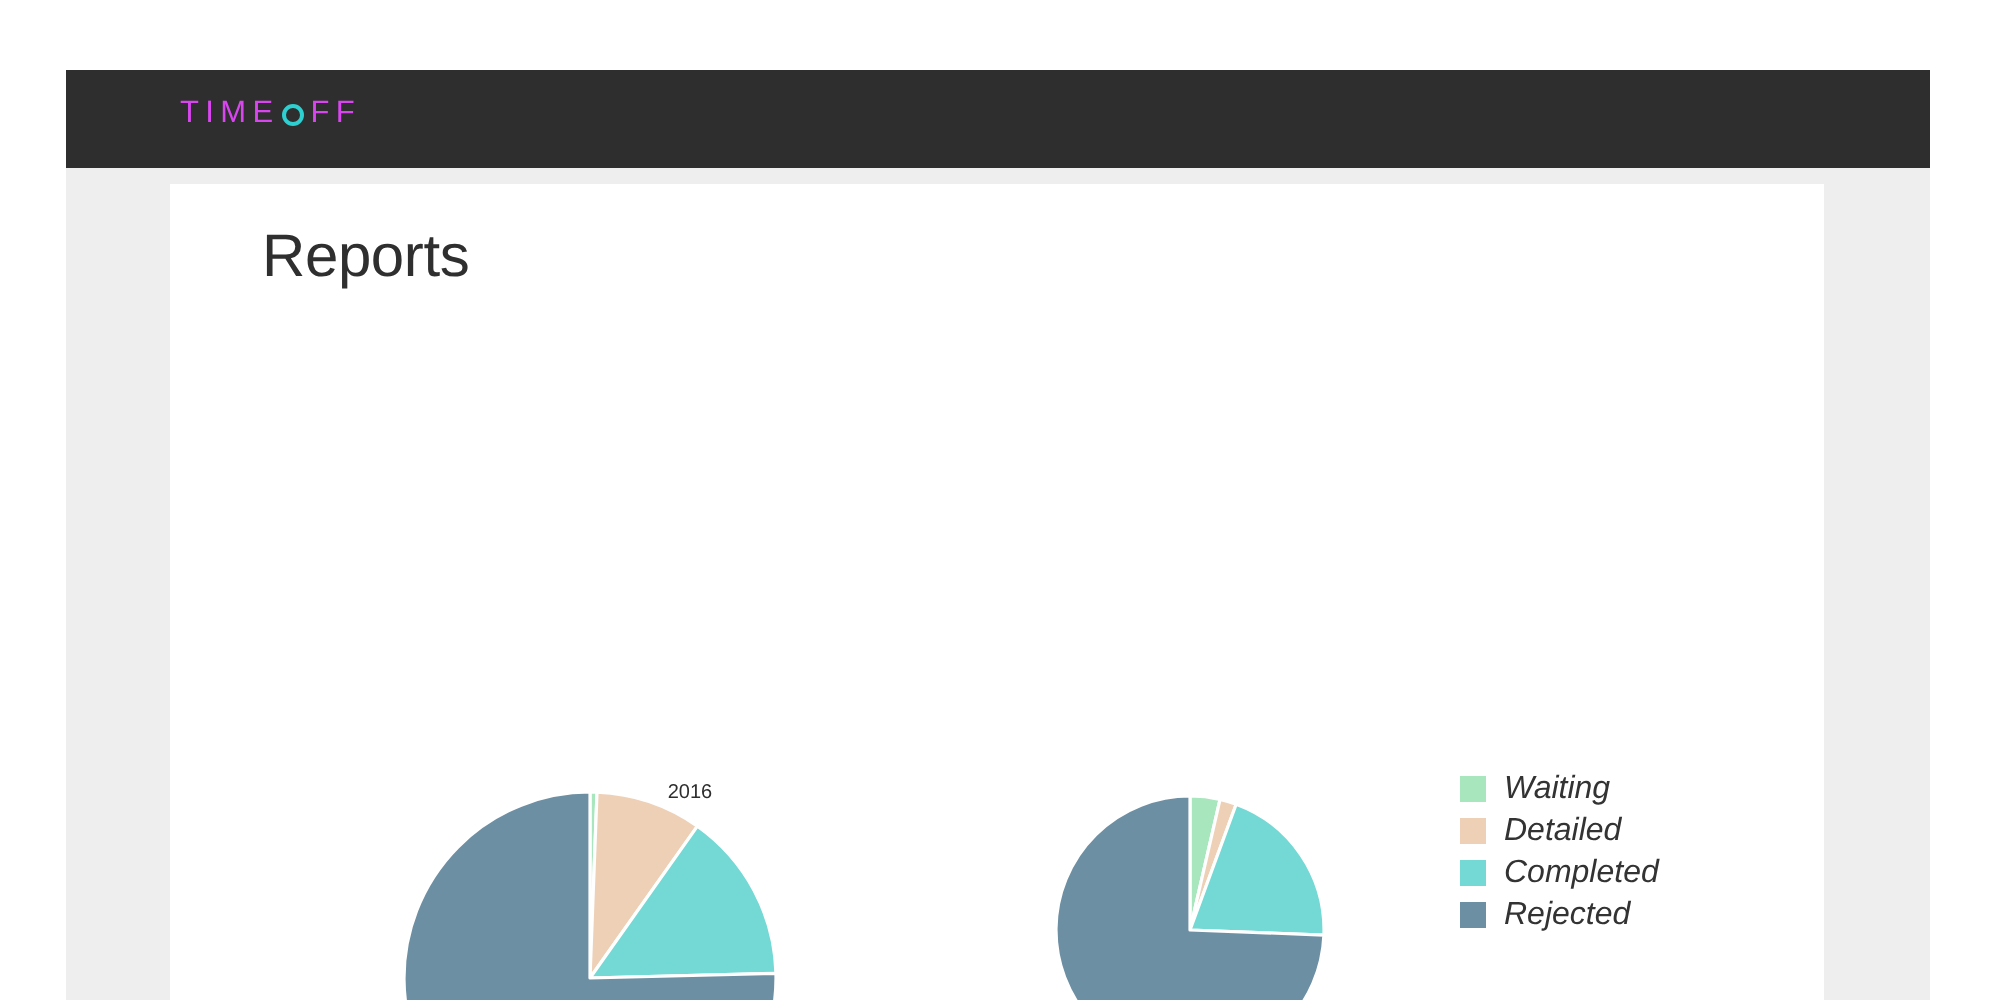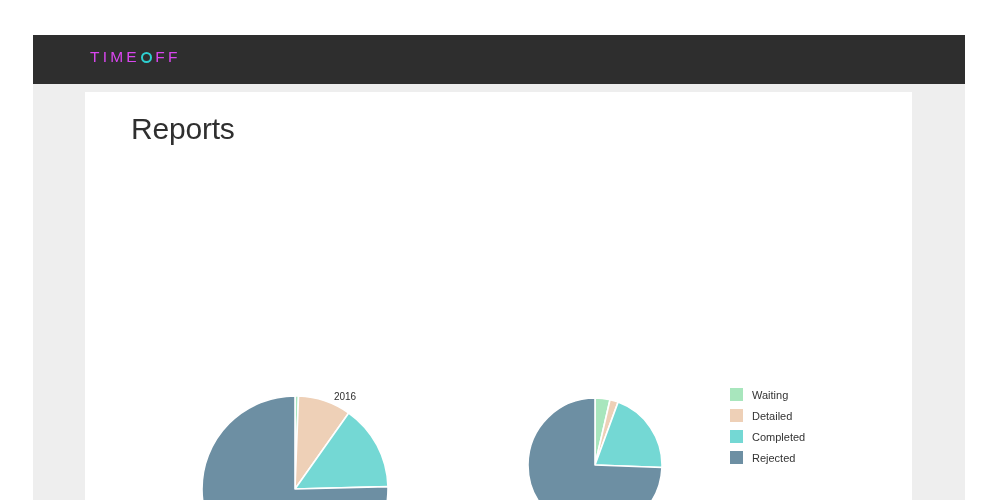--- a/index.html
+++ b/index.html
@@ -145,23 +145,24 @@
     display: flex; align-items: center;
     height: 21px;
     margin-bottom: 0px;
   }
   .legend-swatch {
     width: 13px; height: 13px;
     margin-right: 9px;
     flex: 0 0 auto;
   }
   .legend-label {
-    font-size: 11px;
+    font-size: 16px;
     color: #333333;
     white-space: nowrap;
+    font-style: italic;
   }
 </style>
 </head>
 <body>
 
 <div id="root">
 
   <div class="viewport" style="background: rgb(238, 238, 238);">
 
     <div class="navbar" style="background: rgb(46, 46, 46);">

